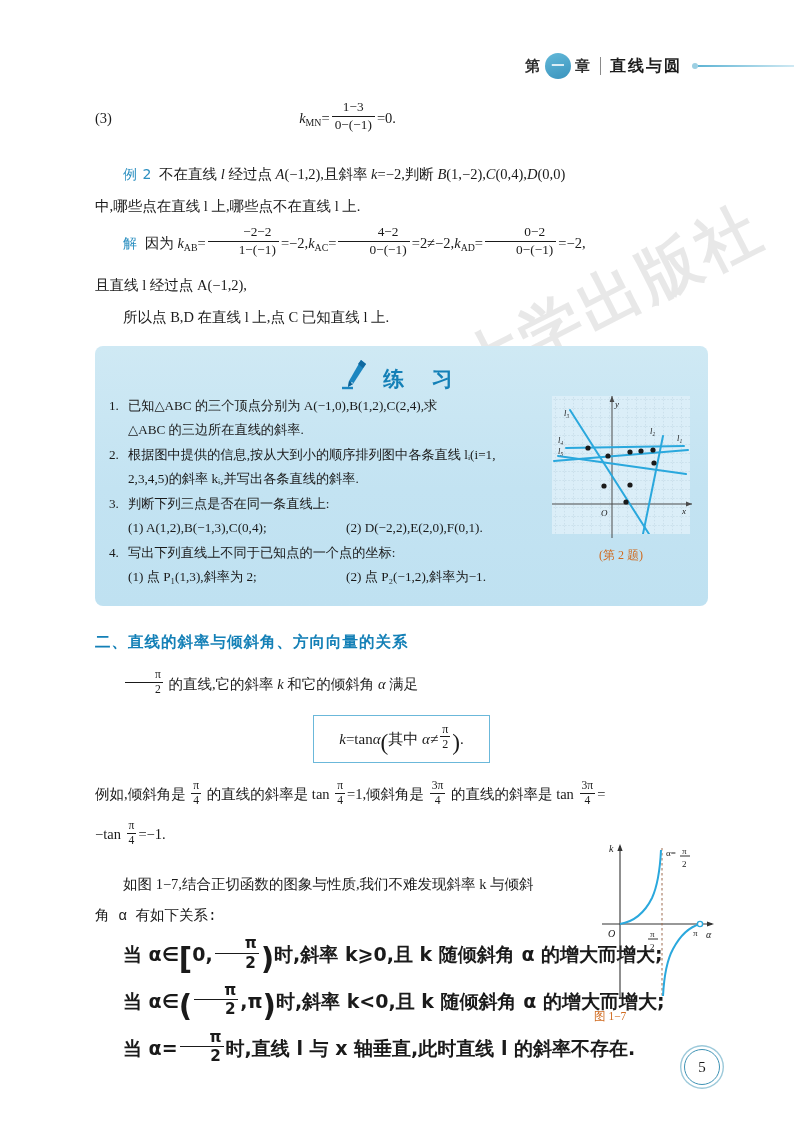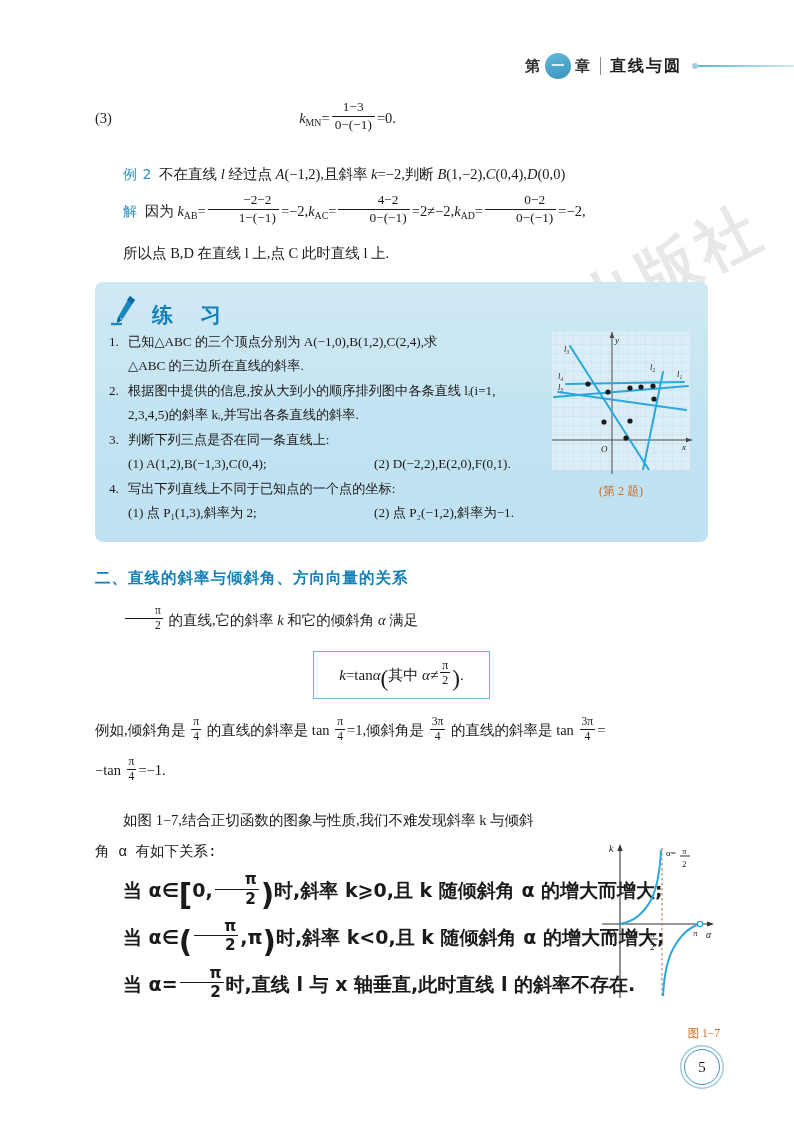--- a/index.html
+++ b/index.html
@@ -58,30 +58,30 @@
   .sfrac .den{display:block;padding:1px 2px 0 2px;}
 
   
   .exbox{
     position:relative;margin-top:14px;
     background:linear-gradient(180deg,#cfe9f4 0%,#c3e3f2 55%,#bfe1f1 100%);
     border-radius:8px;
     padding:12px 14px 16px 14px;
     min-height:224px;
   }
-  .exhead{display:flex;align-items:flex-end;gap:9px;height:34px;margin-bottom:2px;}
+  .exhead{display:flex;align-items:flex-end;gap:9px;height:34px;margin-bottom:2px;justify-content:center;}
   .pen{width:34px;height:34px;position:relative;}
   .ex-title{font-size:21px;font-weight:bold;color:#1480b7;letter-spacing:10px;
     font-family:"DejaVu Sans","Liberation Sans",sans-serif;line-height:1;
     padding-bottom:2px;}
   .exlist{width:448px;}
   .exitem{display:flex;gap:5px;font-size:13.2px;line-height:24px;margin-bottom:1px;}
   .exnum{width:14px;flex:0 0 14px;text-align:left;}
   .extext{flex:1;}
-  .subrow{display:flex;gap:28px;}
+  .subrow{display:flex;}
   .subrow .c1{width:218px;flex:0 0 218px;}
   .fig2{position:absolute;right:12px;top:44px;width:150px;}
   .fig2 .cap{text-align:center;font-size:12px;color:#d06a1e;margin-top:3px;
              font-family:"Liberation Serif","DejaVu Serif",serif;}
 
   
   .sechead{
     font-size:15.5px;font-weight:bold;color:#1480b7;letter-spacing:1px;
     font-family:"DejaVu Sans","Liberation Sans",sans-serif;
     margin:26px 0 14px 0;
@@ -94,21 +94,21 @@
     padding:7px 25px;font-size:15px;
   }
   .bigparen{font-size:1.55em;vertical-align:-0.26em;font-weight:300;}
 
   
   .cond{font-size:19px;line-height:42px;text-indent:28px;margin:0;}
   .bold{font-weight:bold;font-family:"DejaVu Sans","Liberation Sans",sans-serif;}
 
   
   .fig7{position:absolute;right:0px;top:832px;width:126px;}
-  .fig7 .cap{text-align:right;font-size:11.5px;color:#d06a1e;margin-top:18px;}
+  .fig7 .cap{text-align:left;font-size:11.5px;color:#d06a1e;margin-top:1px;}
 
   
   .pgnum{
     position:absolute;right:74px;bottom:38px;
     width:34px;height:34px;border-radius:50%;
     border:1.4px solid #3f93b5;
     box-shadow:0 0 0 2.6px #fff, 0 0 0 4px #9cc9da;
     display:flex;align-items:center;justify-content:center;
     font-size:15px;color:#1a1a1a;background:#fff;
   }
@@ -148,25 +148,27 @@
 
     <p class="t" style="line-height:44px;">
       <span>(3)</span>
       <span style="display:inline-block;width:180px;"></span>
       <span class="it">k</span><span class="nsub">MN</span><span>=</span><span class="frac"><span class="num">1−3</span><span class="den">0−(−1)</span></span><span>=0.</span>
     </p>
 
     <p class="t ind" style="margin-top:14px;">
       <span class="lbl">例 2</span>&nbsp;&nbsp;<span>不在直线 </span><span class="it">l</span><span> 经过点 </span><span class="it">A</span><span>(−1,2),且斜率 </span><span class="it">k</span><span>=−2,判断 </span><span class="it">B</span><span>(1,−2),</span><span class="it">C</span><span>(0,4),</span><span class="it">D</span><span>(0,0)</span>
     </p>
+    <p class="t">中,哪些点在直线 l 上,哪些点不在直线 l 上.</p>
 
     <p class="t ind" style="line-height:40px;">
       <span class="lbl">解</span>&nbsp;&nbsp;<span>因为 </span><span class="it">k</span><span class="nsub">AB</span>=<span class="frac"><span class="num">−2−2</span><span class="den">1−(−1)</span></span><span>=−2,</span><span class="it">k</span><span class="nsub">AC</span>=<span class="frac"><span class="num">4−2</span><span class="den">0−(−1)</span></span><span>=2≠−2,</span><span class="it">k</span><span class="nsub">AD</span>=<span class="frac"><span class="num">0−2</span><span class="den">0−(−1)</span></span><span>=−2,</span>
     </p>
-    <p class="t ind">所以点 B,D 在直线 l 上,点 C 此时直线 l 上.</p>
+    <p class="t">且直线 l 经过点 A(−1,2),</p>
+    <p class="t ind">所以点 B,D 在直线 l 上,点 C 已知直线 l 上.</p>
 
     <div class="exbox">
 
       <div class="exhead">
         <span class="pen">
           <svg width="34" height="34" viewBox="0 0 34 34">
             <path d="M21 2 L26 6 L13 26 L8 29 L9 23 Z" fill="#1b86c0"></path>
             <path d="M21 2 L26 6 L23 10 L18 6 Z" fill="#1069a0"></path>
             <path d="M13 26 L8 29 L9 23 Z" fill="#0d5f92"></path>
             <path d="M11.5 24.5 L12.6 25.4" stroke="#fff" stroke-width="1.1"></path>

